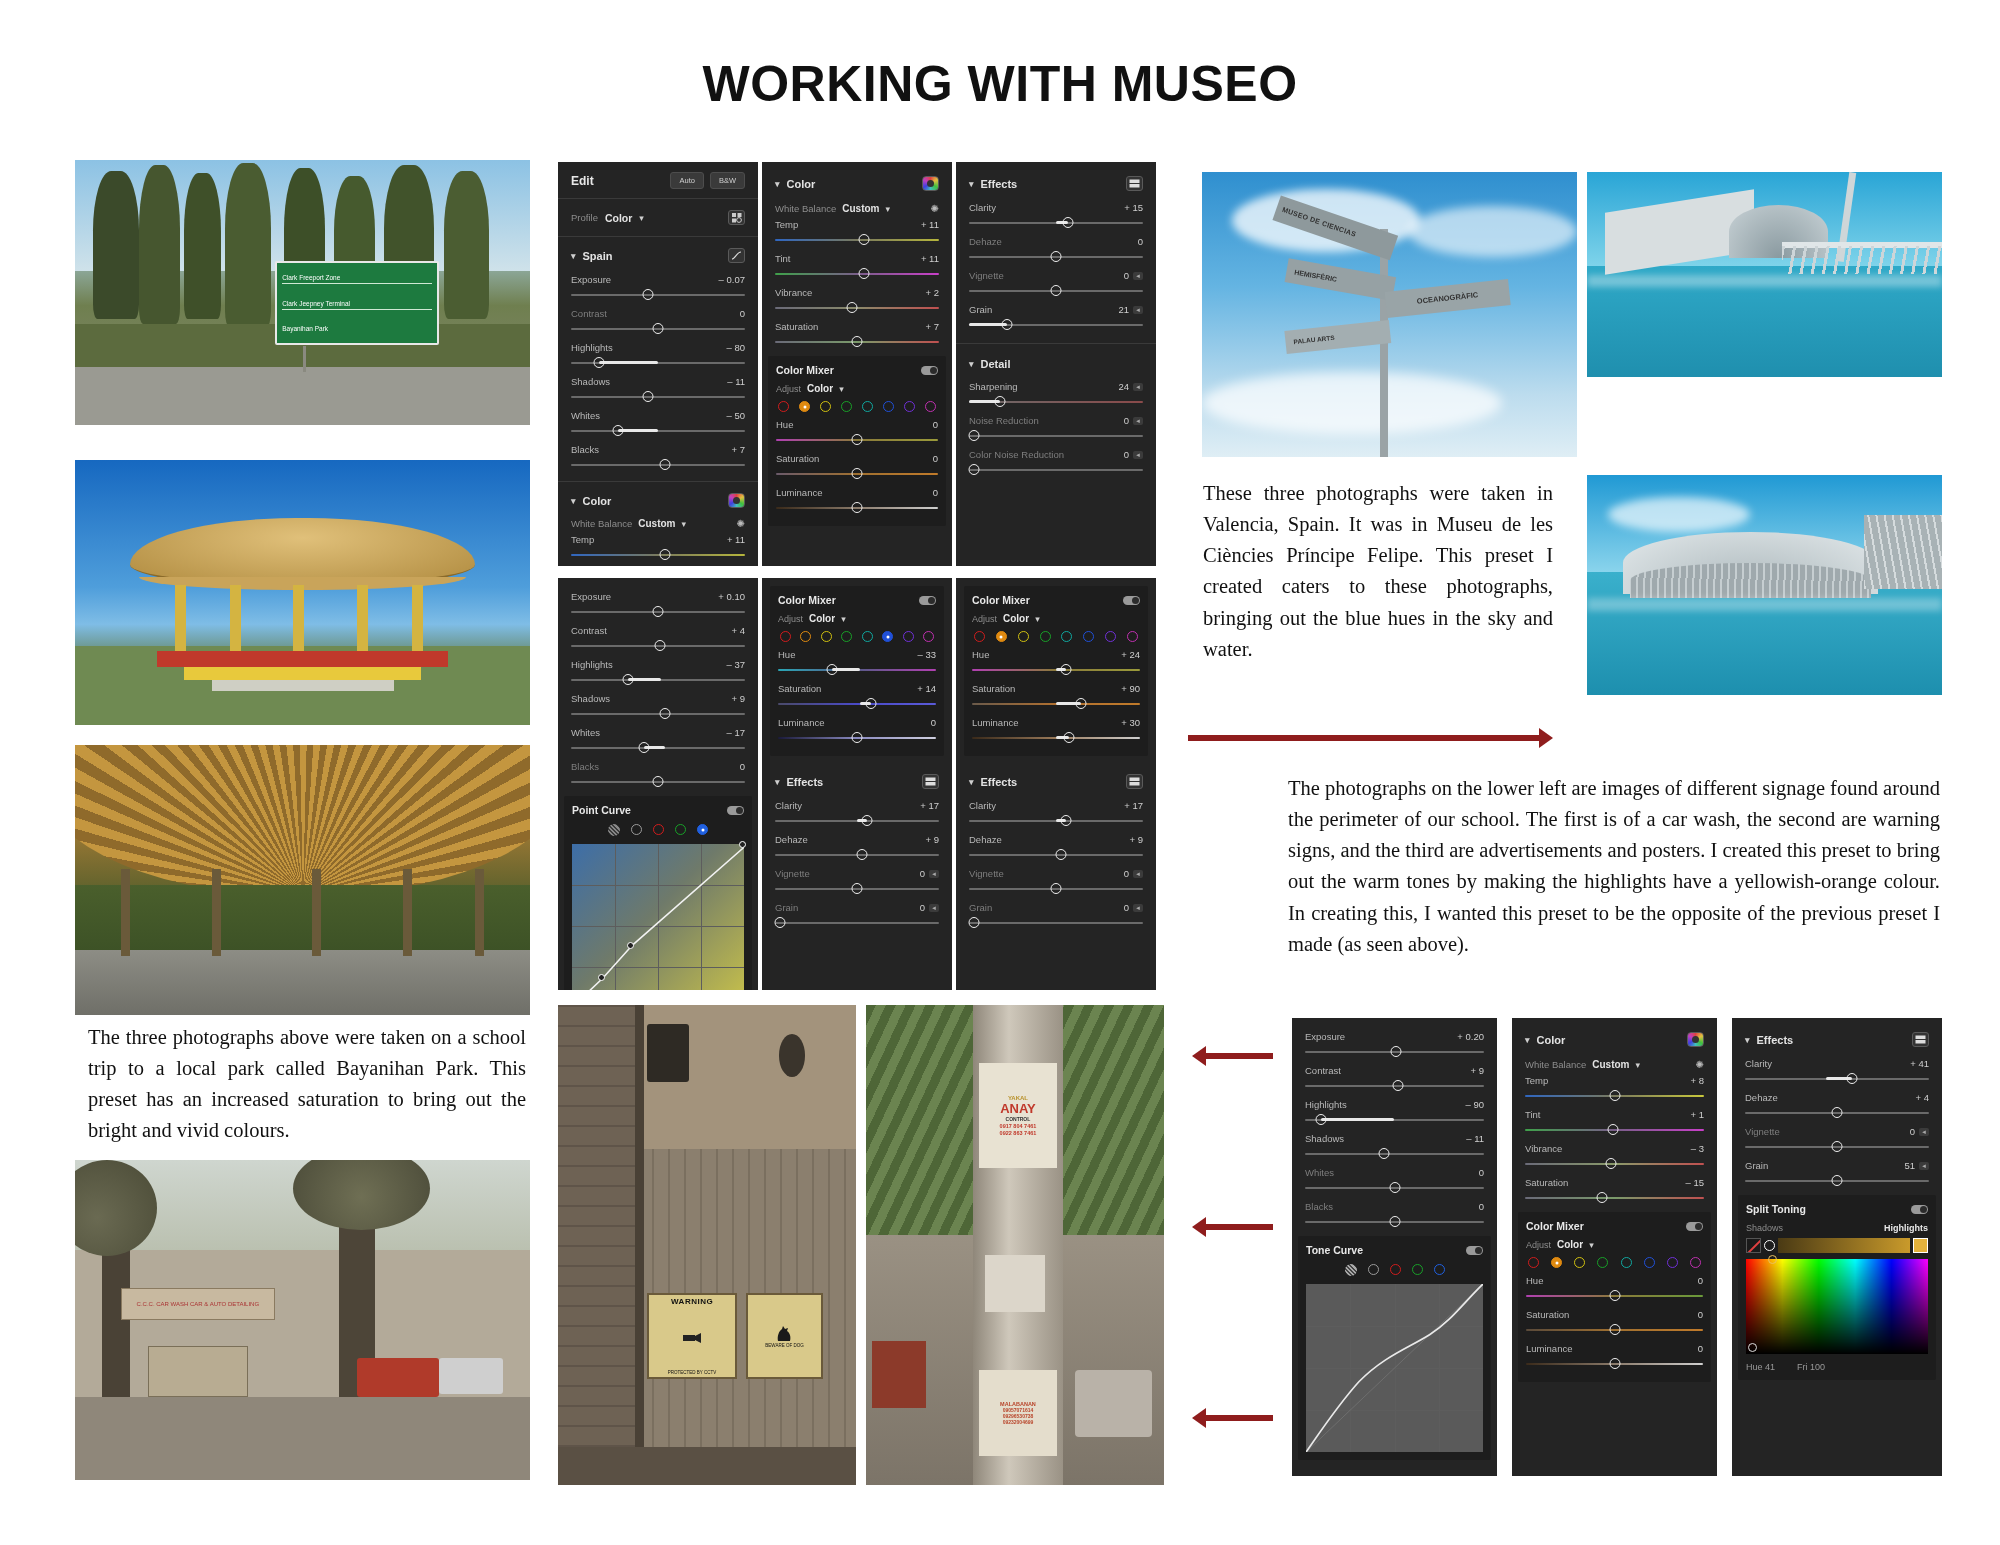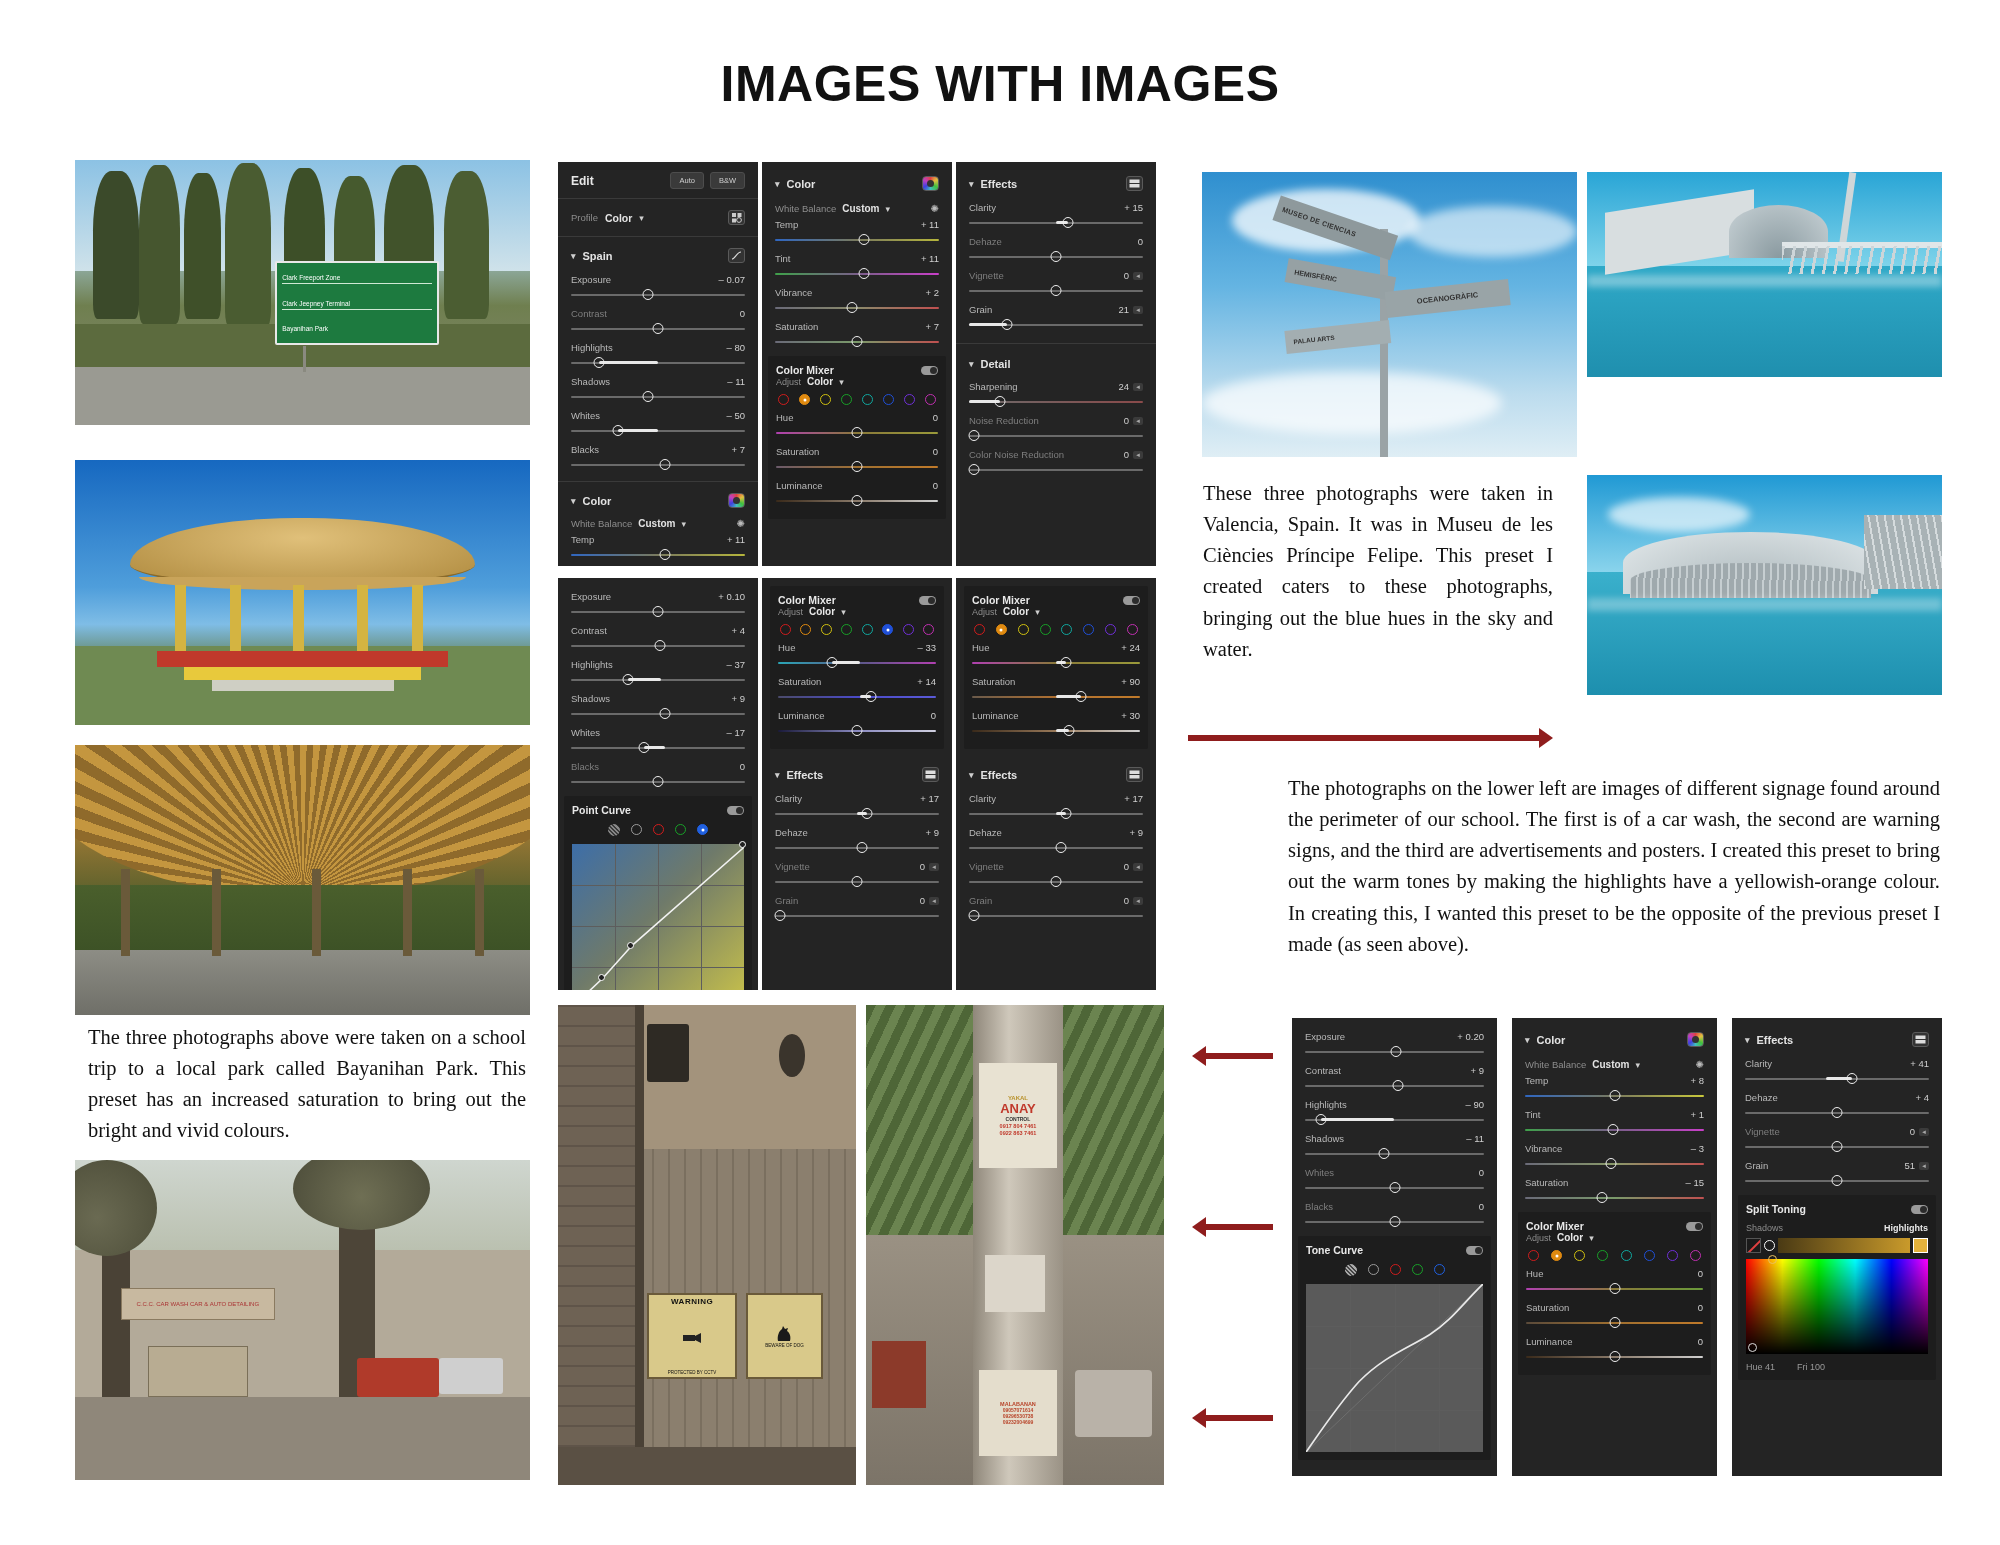--- a/index.html
+++ b/index.html
@@ -86,21 +86,21 @@
     position:absolute; top:0px; width:11px; height:11px; border-radius:50%;
     border:1.6px solid #efefef; background:transparent; transform: translateX(-50%);
   }
 
   
   .mixer { background:#1d1d1d; margin: 6px 6px; padding: 8px 8px 10px 8px; border-radius:2px;}
   .mixer-head { display:flex;justify-content:space-between;align-items:center; }
   .mixer-title { font-size:10.5px; font-weight:bold; color:#e8e8e8; }
   .toggle { width:17px;height:9px;border-radius:5px;background:#9a9a9a;position:relative; }
   .toggle i { position:absolute;right:1px;top:1px;width:7px;height:7px;border-radius:50%;background:#2b2b2b; }
-  .adjust-row { display:flex;align-items:center;gap:6px;font-size:9px; }
+  .adjust-row { display:flex;align-items:center;gap:6px;margin-top:7px;font-size:9px; }
   .swatches { display:flex;justify-content:space-between;margin:7px 2px 2px 2px; }
   .sw { width:11px;height:11px;border-radius:50%;border:1.6px solid; }
   .sw.sel { position:relative; }
   .sw.sel::after { content:''; position:absolute;left:50%;top:50%;width:3px;height:3px;border-radius:50%;background:#fff;transform:translate(-50%,-50%); }
 
   
   .curvebox { background:#1d1d1d; margin:6px; padding:8px; border-radius:2px; }
   .curve-dots { display:flex;justify-content:center;gap:11px;margin:8px 0 8px 0; }
   .cdot { width:11px;height:11px;border-radius:50%;border:1.8px solid #9a9a9a; }
   .curve-grid { position:relative; width:100%; aspect-ratio:1/0.95; }
@@ -129,21 +129,21 @@
     border-right:14px solid #8f1d1d;
   }
   .arrow.right::before { left:auto; right:-13px; border-right:none; border-left:14px solid #8f1d1d; }
 
   
   .sky { background: linear-gradient(180deg,#1a6fc4 0%,#3f9fe0 45%,#9fd3ef 100%); }
 </style>
 </head>
 <body>
 
-<div class="page-title">IMAGES WITH IMAGES</div>
+<div class="page-title">WORKING WITH MUSEO</div>
 
 <div class="photo" style="left:75px;top:160px;width:455px;height:265px;background:linear-gradient(180deg,#7fb8dc 0%,#a9cfe2 28%,#6f7f4f 55%,#8a8a7a 100%);">
   <div style="position:absolute;left:0;top:0;width:100%;height:42%;background:linear-gradient(180deg,#8cc2e4,#cfe2ea);"></div>
   <div style="position:absolute;left:4%;top:4%;width:10%;height:56%;background:#3b4a2a;border-radius:40% 40% 10% 10%;"></div>
   <div style="position:absolute;left:14%;top:2%;width:9%;height:60%;background:#46562f;border-radius:40% 40% 10% 10%;"></div>
   <div style="position:absolute;left:24%;top:5%;width:8%;height:55%;background:#3f5029;border-radius:40% 40% 10% 10%;"></div>
   <div style="position:absolute;left:33%;top:1%;width:10%;height:62%;background:#4a5c31;border-radius:40% 40% 10% 10%;"></div>
   <div style="position:absolute;left:46%;top:3%;width:9%;height:58%;background:#3d4f28;border-radius:40% 40% 10% 10%;"></div>
   <div style="position:absolute;left:57%;top:6%;width:9%;height:52%;background:#465a2e;border-radius:40% 40% 10% 10%;"></div>
   <div style="position:absolute;left:68%;top:2%;width:11%;height:60%;background:#41532b;border-radius:40% 40% 10% 10%;"></div>

